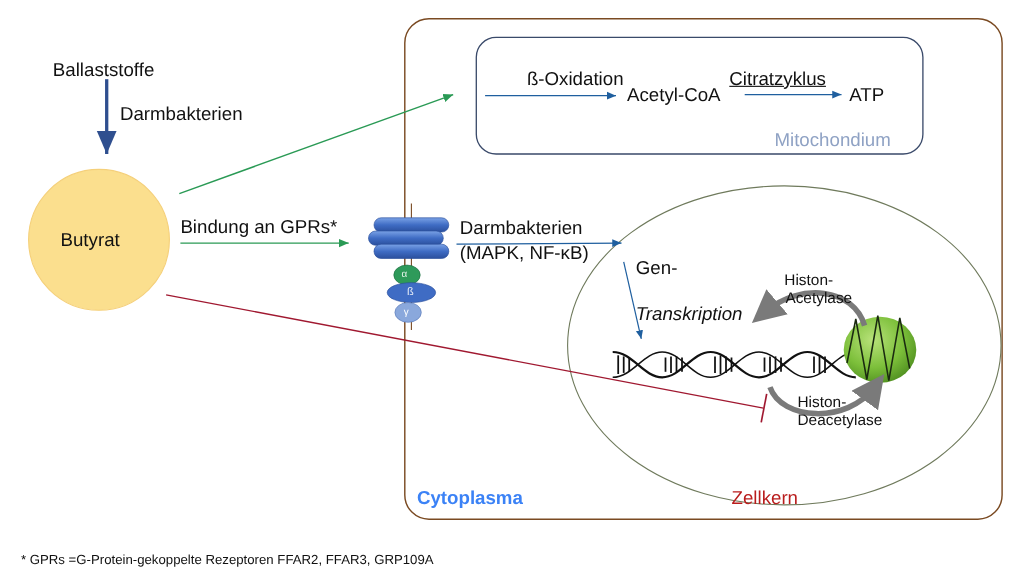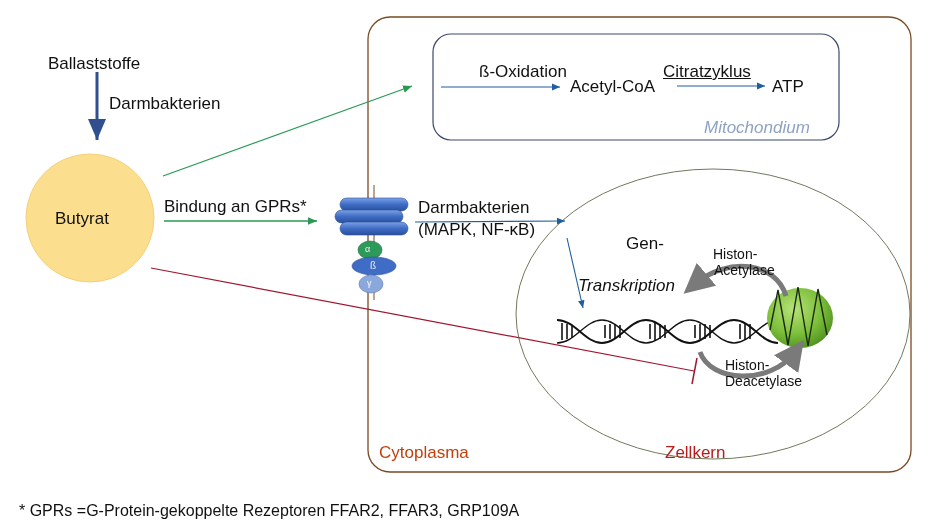--- a/index.html
+++ b/index.html
@@ -2,21 +2,21 @@
 <html><head>
 <meta charset="utf-8">
 <style>
   html, body { margin: 0; padding: 0; background: #ffffff; }
   body { width: 930px; height: 524px; position: relative; overflow: hidden;
          font-family: "Liberation Sans", "DejaVu Sans", sans-serif; color: #111; }
   svg { position: absolute; left: 0; top: 0; }
   .lbl { position: absolute; white-space: nowrap; line-height: 1; }
   .t17 { font-size: 17px; }
   .t14 { font-size: 14px; }
-  .t13 { font-size: 16px; }
+  .t13 { font-size: 12px; }
 </style>
 </head>
 <body>
 
 <svg width="930" height="524" viewBox="0 0 930 524">
   <defs>
     <marker id="ah-blue" markerWidth="8" markerHeight="8" refX="7" refY="4" orient="auto">
       <path d="M0,1 L7,4 L0,7 Z" fill="#1f5f9f"></path>
     </marker>
     <marker id="ah-dblue" markerWidth="8" markerHeight="8" refX="7" refY="4" orient="auto">
@@ -112,33 +112,33 @@
 
 <div class="lbl t17" style="left:48px; top:55px;">Ballaststoffe</div>
 <div class="lbl t17" style="left:109px; top:95px;">Darmbakterien</div>
 <div class="lbl t17" style="left:55px; top:210px;">Butyrat</div>
 <div class="lbl t17" style="left:164px; top:198px;">Bindung an GPRs*</div>
 
 <div class="lbl t17" style="left:442px; top:63px;margin-left:37px;">ß-Oxidation</div>
 <div class="lbl t17" style="left:570px; top:78px;">Acetyl-CoA</div>
 <div class="lbl t17" style="left:663px; top:63px;text-decoration:underline;">Citratzyklus</div>
 <div class="lbl t17" style="left:772px; top:78px;">ATP</div>
-<div class="lbl t17" style="left:704px; top:119px; color:#8fa2c4;font-style:italic;">Mitochondium</div>
+<div class="lbl t17" style="left:704px; top:119px; color:#8fa2c4;">Mitochondium</div>
 
 <div class="lbl" style="left:365px; top:245px; font-size:9px; color:#e8f4ec;">α</div>
 <div class="lbl" style="left:370px; top:261px; font-size:10px; color:#e8eef8;">ß</div>
 <div class="lbl" style="left:367px; top:279px; font-size:9px; color:#ffffff;">γ</div>
 
 <div class="lbl t17" style="left:418px; top:199px;">Darmbakterien</div>
 <div class="lbl t17" style="left:418px; top:221px;">(MAPK, NF-κB)</div>
 
-<div class="lbl t17" style="left:578px; top:235px;margin-left:48px;">Gen-</div>
+<div class="lbl t17" style="left:578px; top:235px;">Gen-</div>
 <div class="lbl t17" style="left:578px; top:277px;font-style:italic;">Transkription</div>
 
 <div class="lbl t14" style="left:713px; top:247px;">Histon-</div>
 <div class="lbl t14" style="left:714px; top:263px;">Acetylase</div>
 <div class="lbl t14" style="left:725px; top:358px;">Histon-</div>
 <div class="lbl t14" style="left:725px; top:374px;">Deacetylase</div>
 
-<div class="lbl t17" style="left:379px; top:444px; color:#c2410c;">Cytoplasma</div>
+<div class="lbl t17" style="left:379px; top:444px; color:#3b82f6;font-weight:bold;">Cytoplasma</div>
 <div class="lbl t17" style="left:665px; top:444px; color:#b91c1c;">Zellkern</div>
 
 <div class="lbl t13" style="left:19px; top:503px;">* GPRs =G-Protein-gekoppelte Rezeptoren FFAR2, FFAR3, GRP109A</div>
 
 </body></html>

